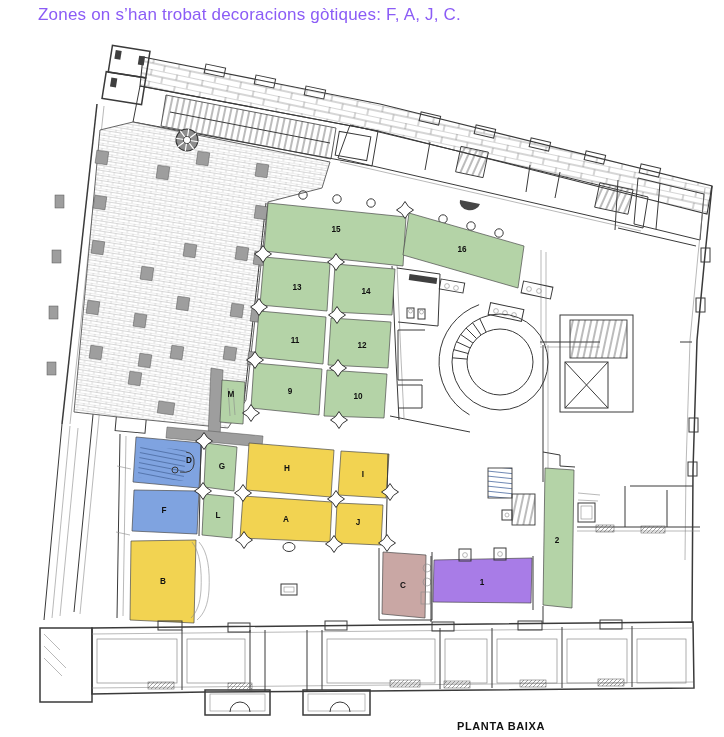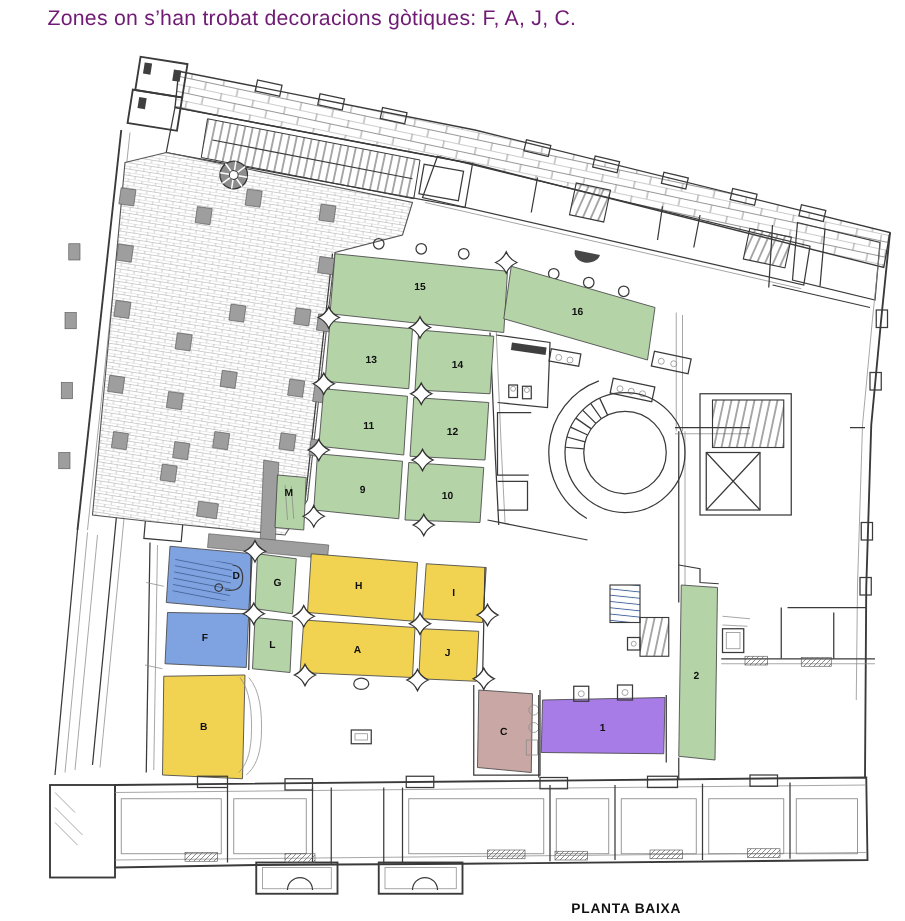--- a/index.html
+++ b/index.html
@@ -1,18 +1,18 @@
 <!DOCTYPE html>
 <html><head>
 <meta charset="utf-8">
 <style>
   html,body{margin:0;padding:0;background:#fff;}
   #stage{position:relative;width:724px;height:737px;background:#fff;overflow:hidden;
          font-family:"Liberation Sans",sans-serif;}
-  #plan-title{position:absolute;left:38px;top:5px;font-size:17px;color:#701a75;
+  #plan-title{position:absolute;left:38px;top:5px;font-size:17px;color:#8b5cf6;
               letter-spacing:.2px;white-space:nowrap;}
   svg{position:absolute;left:0;top:0;}
   .w{fill:none;stroke:#3a3a3a;stroke-width:1;}
   .w2{stroke-width:1.5;}
   .thin{fill:none;stroke:#8a8a8a;stroke-width:.6;}
   .gray{fill:#9e9e9e;stroke:#555;stroke-width:.5;}
   .dark{fill:#3f3f3f;stroke:none;}
   .ash{fill:url(#ashlar);stroke:#3a3a3a;stroke-width:1.1;}
   .brk{fill:url(#brick);stroke:#555;stroke-width:.9;}
   .zone{stroke:#4a4a4a;stroke-width:.7;}

